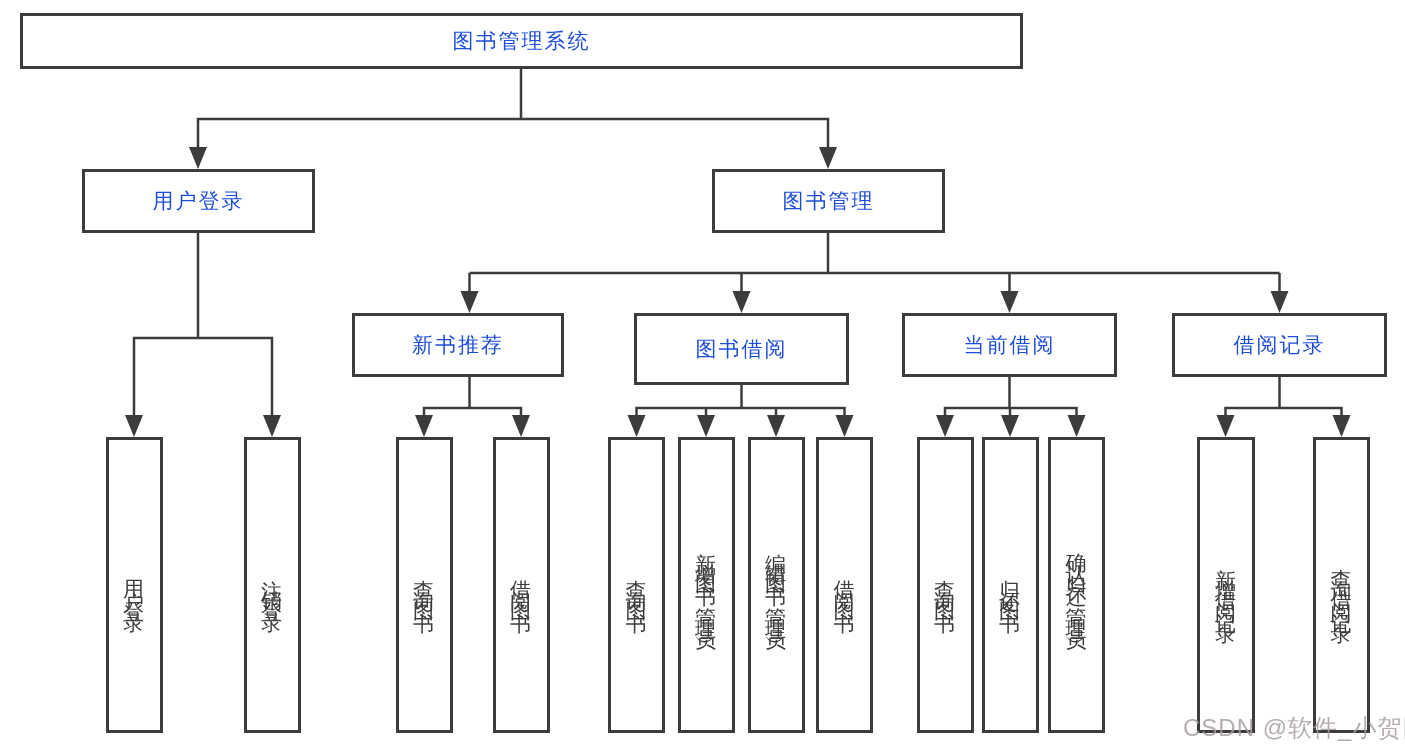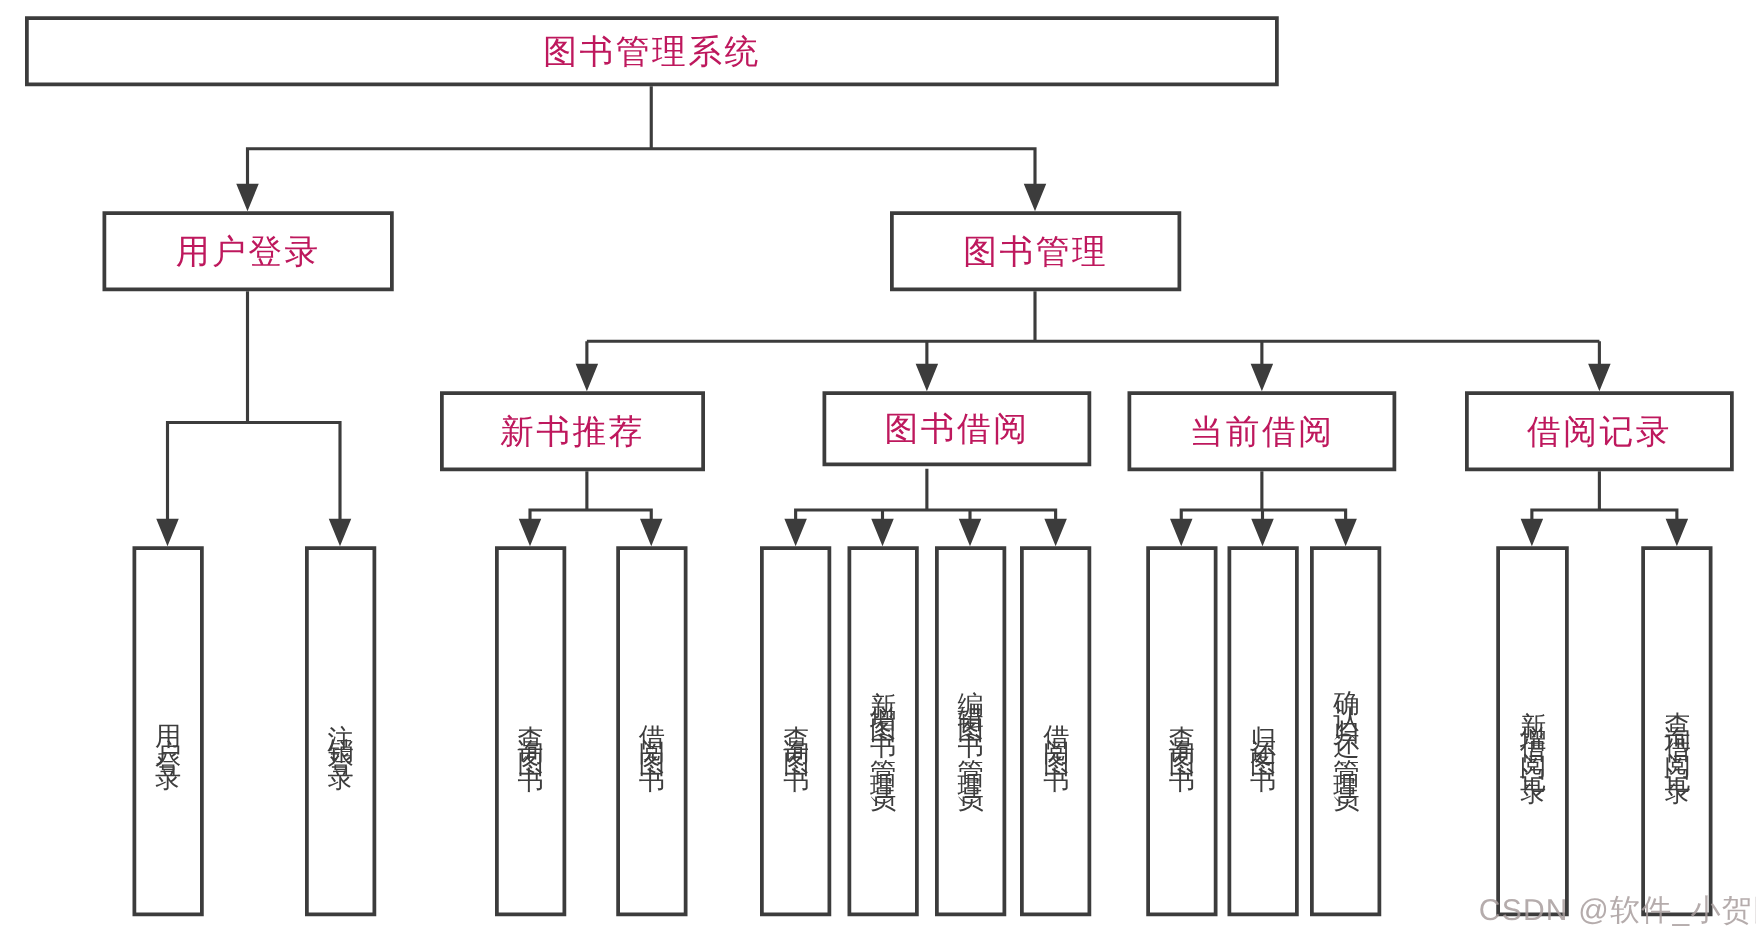--- a/index.html
+++ b/index.html
@@ -13,21 +13,21 @@
   #connectors{position:absolute;left:0;top:0;z-index:1;}
   .box{
     position:absolute;
     box-sizing:border-box;
     background:#ffffff;
     border:3px solid #3c3c3c;
     display:flex;align-items:center;justify-content:center;
     z-index:2;
   }
   .hlabel{
-    font-size:27px;letter-spacing:2px;color:#be185d;white-space:nowrap;font-family:Liberation Serif, serif;
+    font-size:21px;letter-spacing:2px;color:#1d4ed8;white-space:nowrap;font-family:Liberation Serif, serif;
   }
   .vlabel{
     writing-mode:vertical-rl;
     text-orientation:mixed;
     font-size:21px;
     letter-spacing:11px;
     line-height:1;
     color:#3d3d3d;
   }
   .leaf{justify-content:center;}
@@ -73,21 +73,21 @@
   <div class="box" style="left:82px;top:169px;width:233px;height:64px;">
     <span class="hlabel">用户登录</span>
   </div>
   <div class="box" style="left:712px;top:169px;width:233px;height:64px;justify-content:center;">
     <span class="hlabel">图书管理</span>
   </div>
 
   <div class="box" style="left:352px;top:313px;width:212px;height:64px;">
     <span class="hlabel">新书推荐</span>
   </div>
-  <div class="box" style="left:658px;top:313px;width:215px;height:60px;">
+  <div class="box" style="left:634px;top:313px;width:215px;height:72px;">
     <span class="hlabel">图书借阅</span>
   </div>
   <div class="box" style="left:1172px;top:313px;width:215px;height:64px;">
     <span class="hlabel">借阅记录</span>
   </div>
   <div class="box" style="left:902px;top:313px;width:215px;height:64px;">
     <span class="hlabel">当前借阅</span>
   </div>
 
   <div class="box leaf" style="left:105.5px;top:437px;width:57px;height:296px;">

